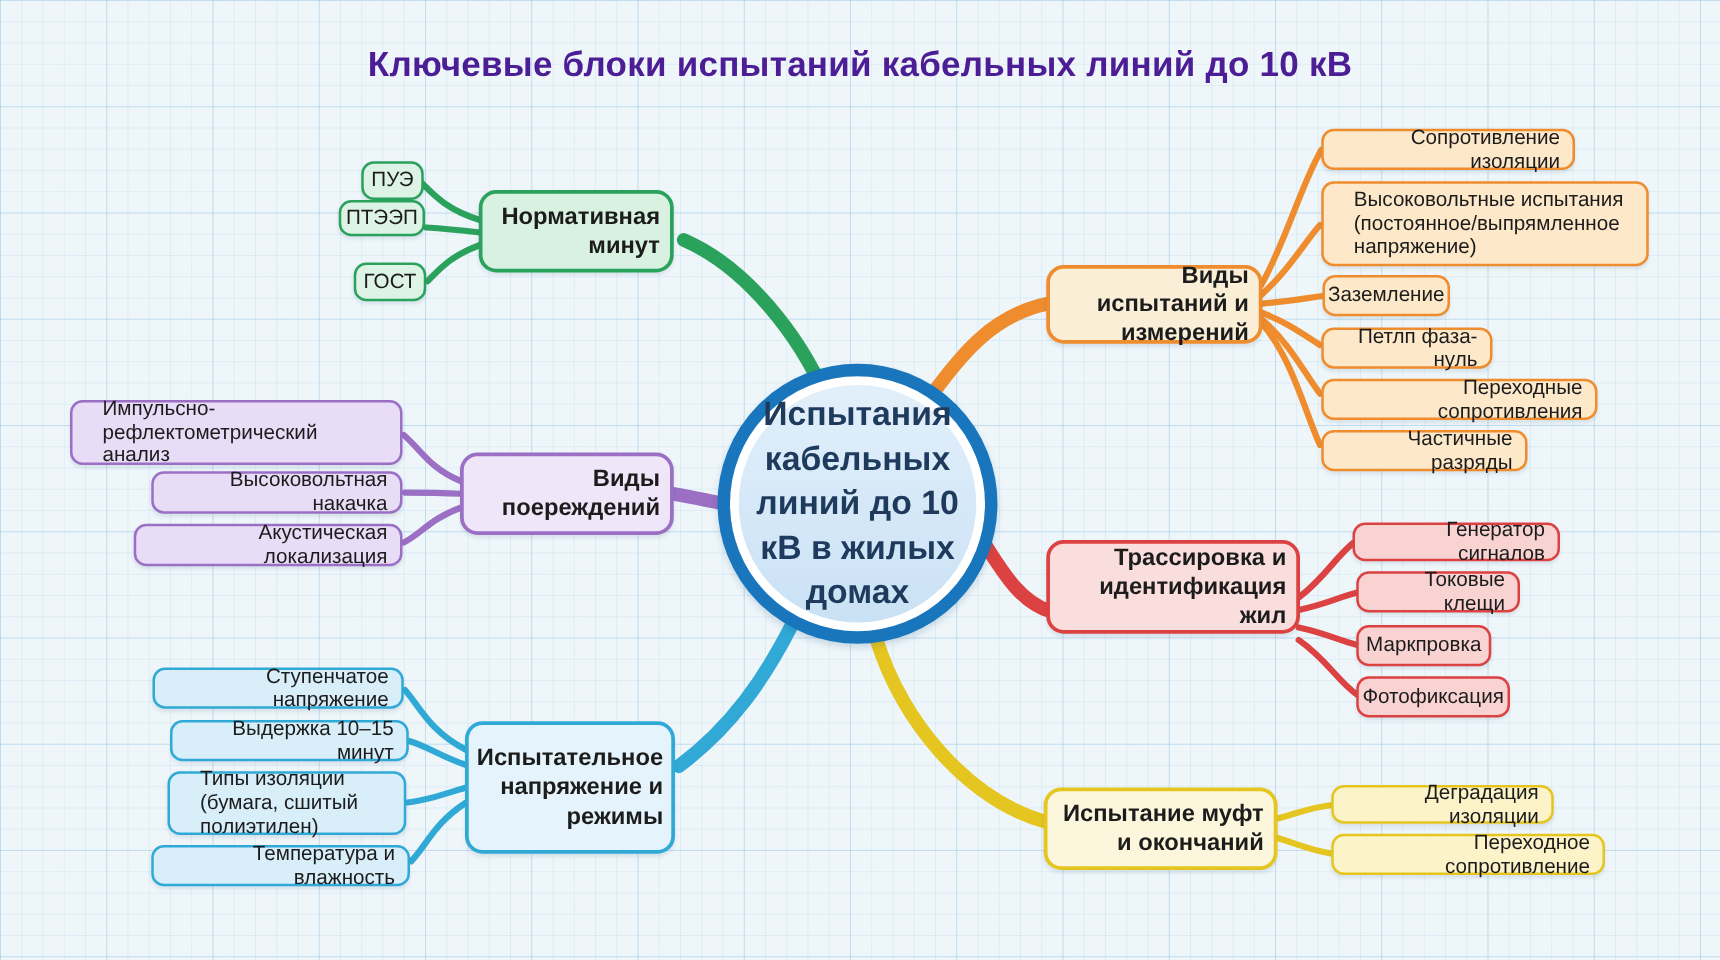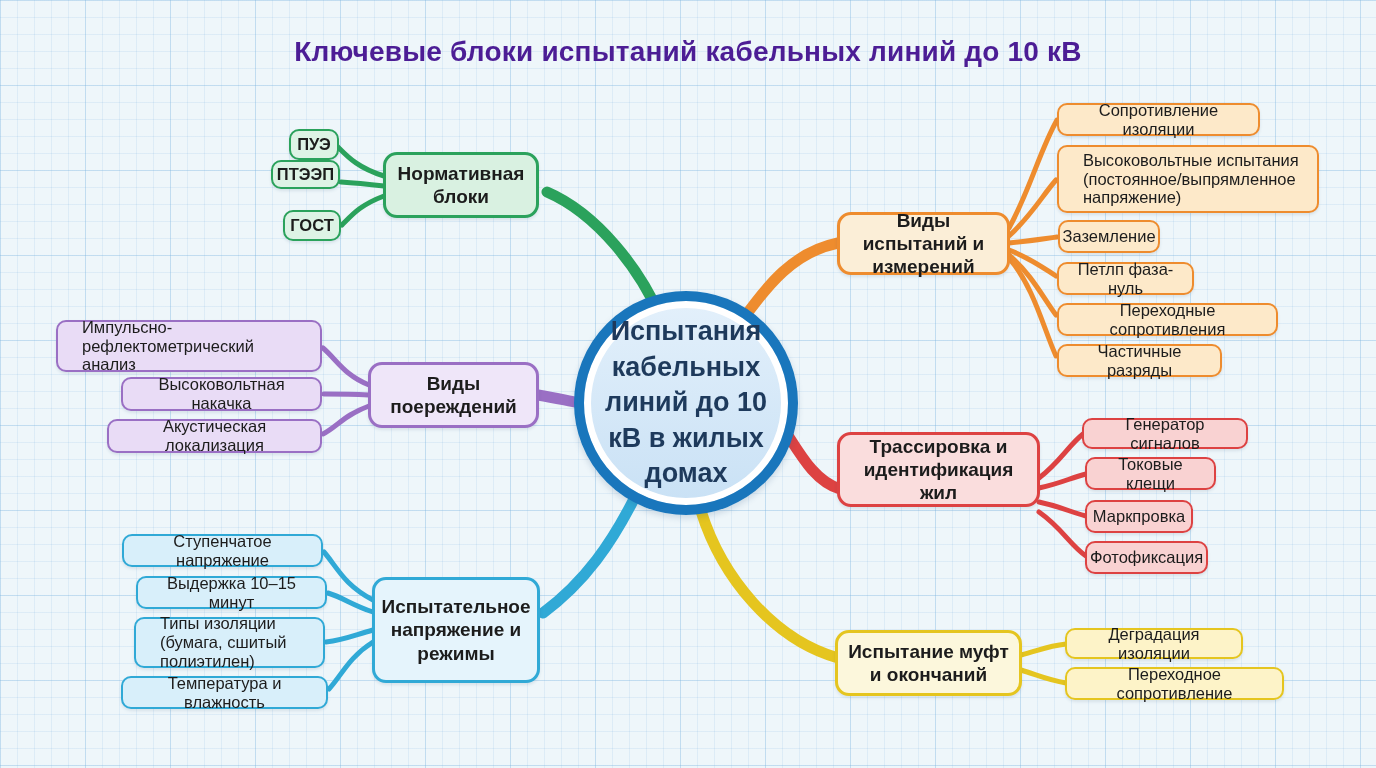--- a/index.html
+++ b/index.html
@@ -14,29 +14,29 @@
       linear-gradient(90deg, rgba(130,185,225,.16) 1px, transparent 1px);
     background-size:85px 85px,85px 85px,17px 17px,17px 17px;
   }
   .title{
     position:absolute;left:0;top:36px;width:1376px;text-align:center;
     font-size:28px;font-weight:700;color:#4c1d95;letter-spacing:.2px;
   }
   svg.links{position:absolute;left:0;top:0;pointer-events:none;}
   .node{
     position:absolute;display:flex;align-items:center;justify-content:center;
-    box-sizing:border-box;color:#1c1c1c;text-align:center;
+    box-sizing:border-box;color:#1c1c1c;text-align:right;
     box-shadow:0 2px 3px rgba(60,90,120,.12);
   }
   .parent{border-radius:14px;border:3px solid;font-weight:700;font-size:19px;line-height:1.22;padding:4px 8px;}
   .child{border-radius:10px;border:2.5px solid;font-weight:400;font-size:16.5px;line-height:1.15;padding:3px 10px;}
   .child.left{justify-content:flex-start;text-align:left;padding-left:24px;}
   
   .green.parent {border-color:#2ba25c;background:#d9f1e1;}
-  .green.child  {border-color:#2ba25c;background:#ddf3e5;font-weight:bold;}
+  .green.child  {border-color:#2ba25c;background:#ddf3e5;}
   .purple.parent{border-color:#9a6fc4;background:#efe6f9;}
   .purple.child {border-color:#9a6fc4;background:#e9dcf6;}
   .cyan.parent  {border-color:#30a9d6;background:#e5f4fc;}
   .cyan.child   {border-color:#30a9d6;background:#d8effa;}
   .orange.parent{border-color:#ee8c2e;background:#fbeed7;}
   .orange.child {border-color:#ee8c2e;background:#fde9c9;}
   .red.parent   {border-color:#dd4242;background:#fadddd;}
   .red.child    {border-color:#dd4242;background:#f9d2d2;}
   .yellow.parent{border-color:#e5c51f;background:#fcf7dc;}
   .yellow.child {border-color:#e5c51f;background:#fdf3c8;}
@@ -92,21 +92,21 @@
   <path d="M 1039 512 C 1062 528, 1070 545, 1086 556" stroke="#dd4242" stroke-width="5" fill="none" stroke-linecap="round"></path>
 
   <path d="M 1021 655 C 1040 650, 1048 646, 1066 644" stroke="#e5c51f" stroke-width="5" fill="none" stroke-linecap="round"></path>
   <path d="M 1021 670 C 1040 676, 1048 680, 1066 683" stroke="#e5c51f" stroke-width="5" fill="none" stroke-linecap="round"></path>
 </svg>
 
 <div class="center-circle">
   <div class="lbl">Испытания кабельных линий до 10 кВ в жилых домах</div>
 </div>
 
-<div class="node parent green" style="left:383px;top:152px;width:156px;height:66px">Нормативная блоки</div>
+<div class="node parent green" style="left:383px;top:152px;width:156px;height:66px">Нормативная минут</div>
 <div class="node child green" style="left:289px;top:129px;width:50px;height:31px">ПУЭ</div>
 <div class="node child green" style="left:271px;top:160px;width:69px;height:29px">ПТЭЭП</div>
 <div class="node child green" style="left:283px;top:210px;width:58px;height:31px">ГОСТ</div>
 
 <div class="node parent purple" style="left:368px;top:362px;width:171px;height:66px">Виды поереждений</div>
 <div class="node child purple left" style="left:56px;top:320px;width:266px;height:52px">Импульсно-рефлектометрический анализ</div>
 <div class="node child purple" style="left:121px;top:377px;width:201px;height:34px">Высоковольтная накачка</div>
 <div class="node child purple" style="left:107px;top:419px;width:215px;height:34px">Акустическая локализация</div>
 
 <div class="node parent cyan" style="left:372px;top:577px;width:168px;height:106px">Испытательное напряжение и режимы</div>

